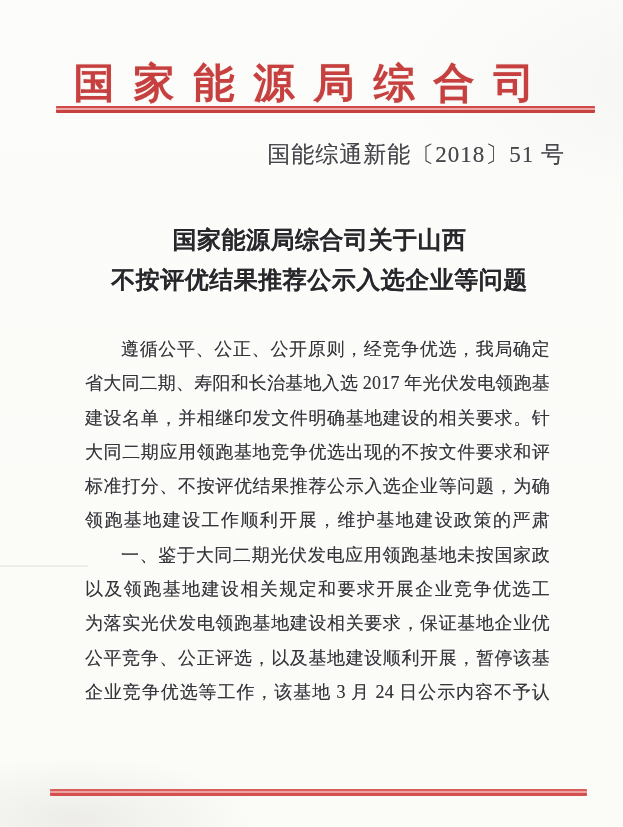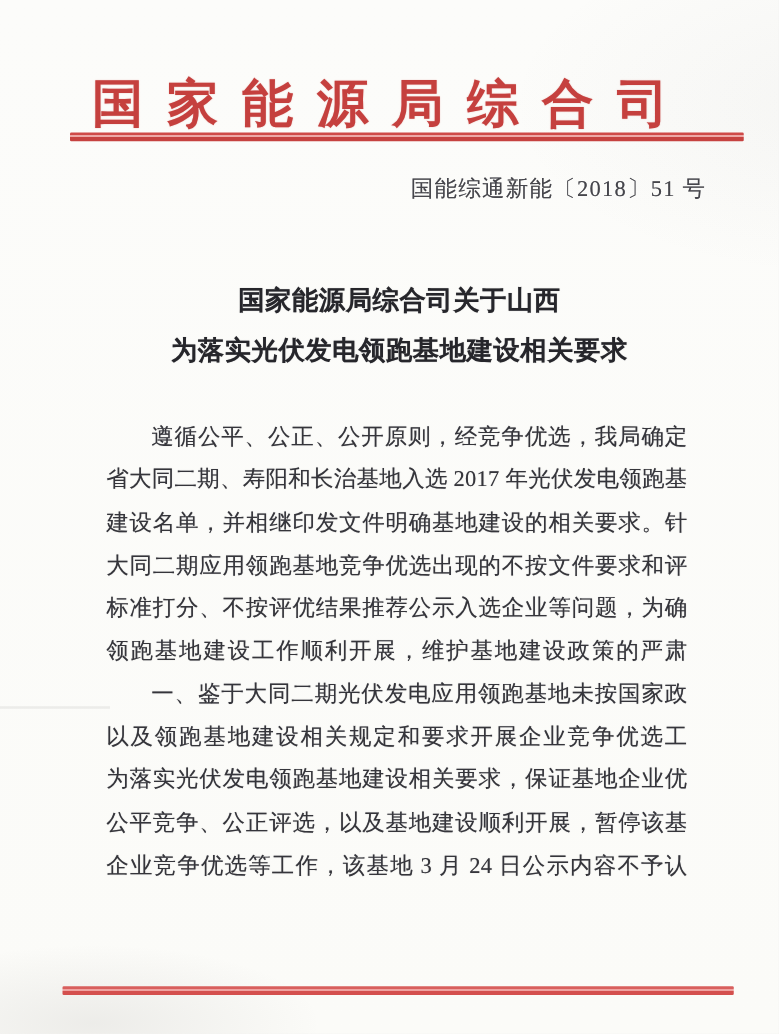--- a/index.html
+++ b/index.html
@@ -46,32 +46,32 @@
   .rule-top{top:106px;left:56px;width:539px;}
   .rule-bottom{top:789px;left:50px;width:537px;
     background:linear-gradient(to bottom,
       #d85f5d 0%, #d85f5d 30%,
       #efa3a1 30%, #efa3a1 55%,
       #d4504e 55%, #d4504e 100%);
   }
   .doc-number{
     position:absolute;
     top:139px;right:58px;
-    font-size:18px;
+    font-size:23px;
     color:#46464c;
     letter-spacing:1px;
     text-shadow:0 0 0.5px rgba(70,70,76,0.5);
     white-space:nowrap;
   }
   .doc-title{
     position:absolute;
     top:220px;left:0;right:0;
     padding-left:16px;
     text-align:center;
-    font-size:21px;
+    font-size:24px;
     font-weight:bold;
     line-height:40px;
     color:#26262b;
     letter-spacing:0.5px;
     text-shadow:0 0 0.6px rgba(38,38,43,0.55);
   }
   .doc-body{
     position:absolute;
     top:332px;left:85px;width:465px;
     font-size:18px;
@@ -103,21 +103,21 @@
 <div class="page">
 
   <div class="agency-header">国家能源局综合司</div>
 
   <div class="rule rule-top"></div>
 
   <div class="doc-number">国能综通新能〔2018〕51 号</div>
 
   <div class="doc-title">
     <div>国家能源局综合司关于山西</div>
-    <div>为落实光伏发电领跑基地建设相关要求</div>
+    <div>不按评优结果推荐公示入选企业等问题</div>
   </div>
 
   <div class="doc-body">
     <div class="bline indent">遵循公平、公正、公开原则，经竞争优选，我局确定你</div>
     <div class="bline">省大同二期、寿阳和长治基地入选 2017 年光伏发电领跑基地</div>
     <div class="bline">建设名单，并相继印发文件明确基地建设的相关要求。针对</div>
     <div class="bline">大同二期应用领跑基地竞争优选出现的不按文件要求和评分</div>
     <div class="bline">标准打分、不按评优结果推荐公示入选企业等问题，为确保</div>
     <div class="bline">领跑基地建设工作顺利开展，维护基地建设政策的严肃性、</div>
     <div class="bline indent">一、鉴于大同二期光伏发电应用领跑基地未按国家政策</div>

